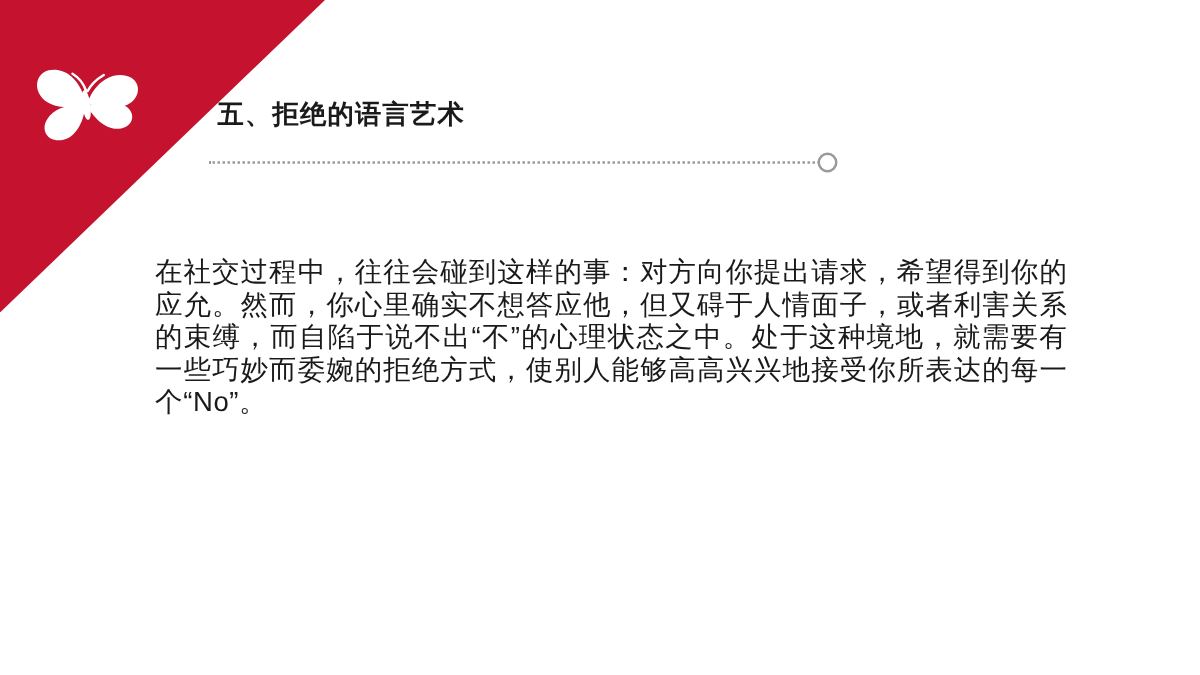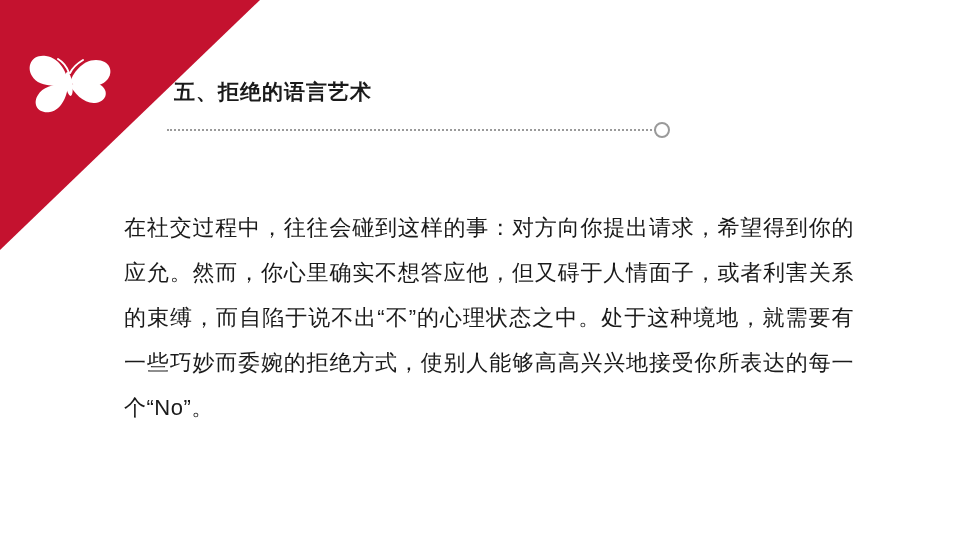--- a/index.html
+++ b/index.html
@@ -89,21 +89,21 @@
     box-sizing: border-box;
   }
 
   
   .body-text {
     position: absolute;
     left: 124px;
     top: 205px;
     width: 730px;
     font-size: 22px;
-    line-height: 45px;
+    line-height: 26px;
     color: #1a1a1a;
     letter-spacing: 0.5px;
     text-align: justify;
     z-index: 4;
   }
 </style>
 </head>
 <body>
 
 <div id="slide">

